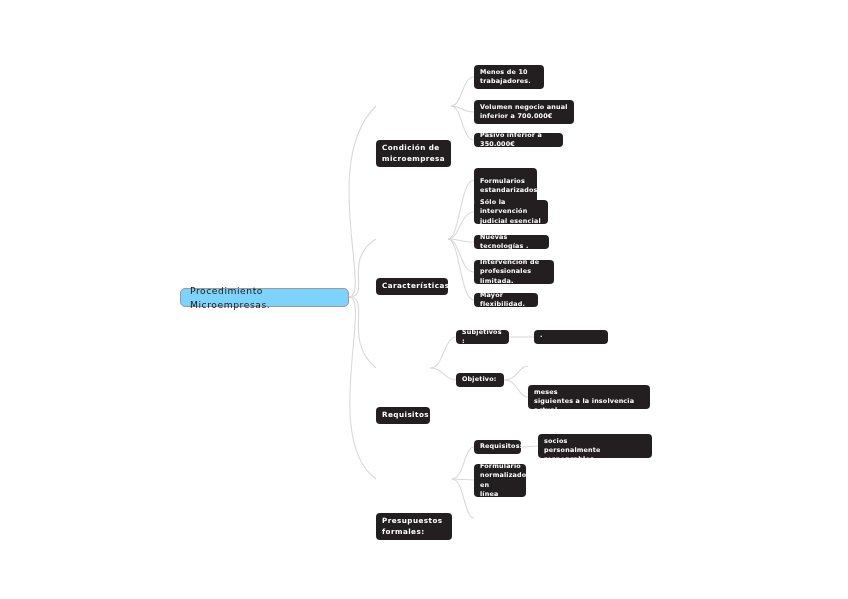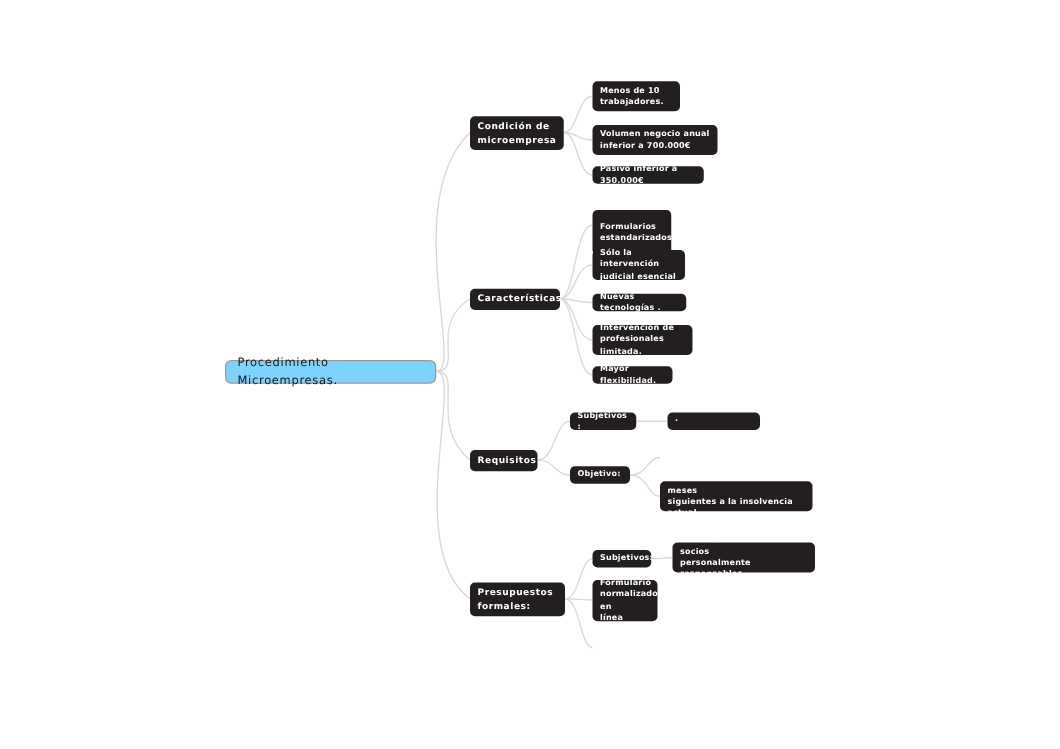--- a/index.html
+++ b/index.html
@@ -50,20 +50,21 @@
     border-radius: 5px;
     font-size: 9.2px;
     font-weight: normal;
     letter-spacing: 0.55px;
     padding: 5px 9px;
     justify-content: center;
   }
   .node.level1 {
     font-size: 7.2px;
     letter-spacing: 0.45px;
+    margin-top: 47px;
   }
   .node.small {
     font-size: 6.4px;
   }
 </style>
 </head>
 <body>
 
 <div id="canvas">
 
@@ -158,21 +159,21 @@
   <div class="node small" style="left:528px; top:385px; width:122px; height:24px;">
     <span>Deber de solicitarlo en los 2 meses
 siguientes  a la insolvencia actual</span>
   </div>
 
   <div class="node level1" style="left:376px; top:466px; width:76px; height:27px;">
     <span>Presupuestos
 formales:</span>
   </div>
   <div class="node small" style="left:474px; top:440px; width:47px; height:14px;">
-    <span>Subjetivos:</span>
+    <span>Requisitos:</span>
   </div>
   <div class="node small" style="left:538px; top:434px; width:114px; height:24px;">
     <span>Deudor, acreedores o los socios
 personalmente responsables.</span>
   </div>
   <div class="node small" style="left:474px; top:464px; width:52px; height:33px;">
     <span>Formulario
 normalizado en
 línea</span>
   </div>

